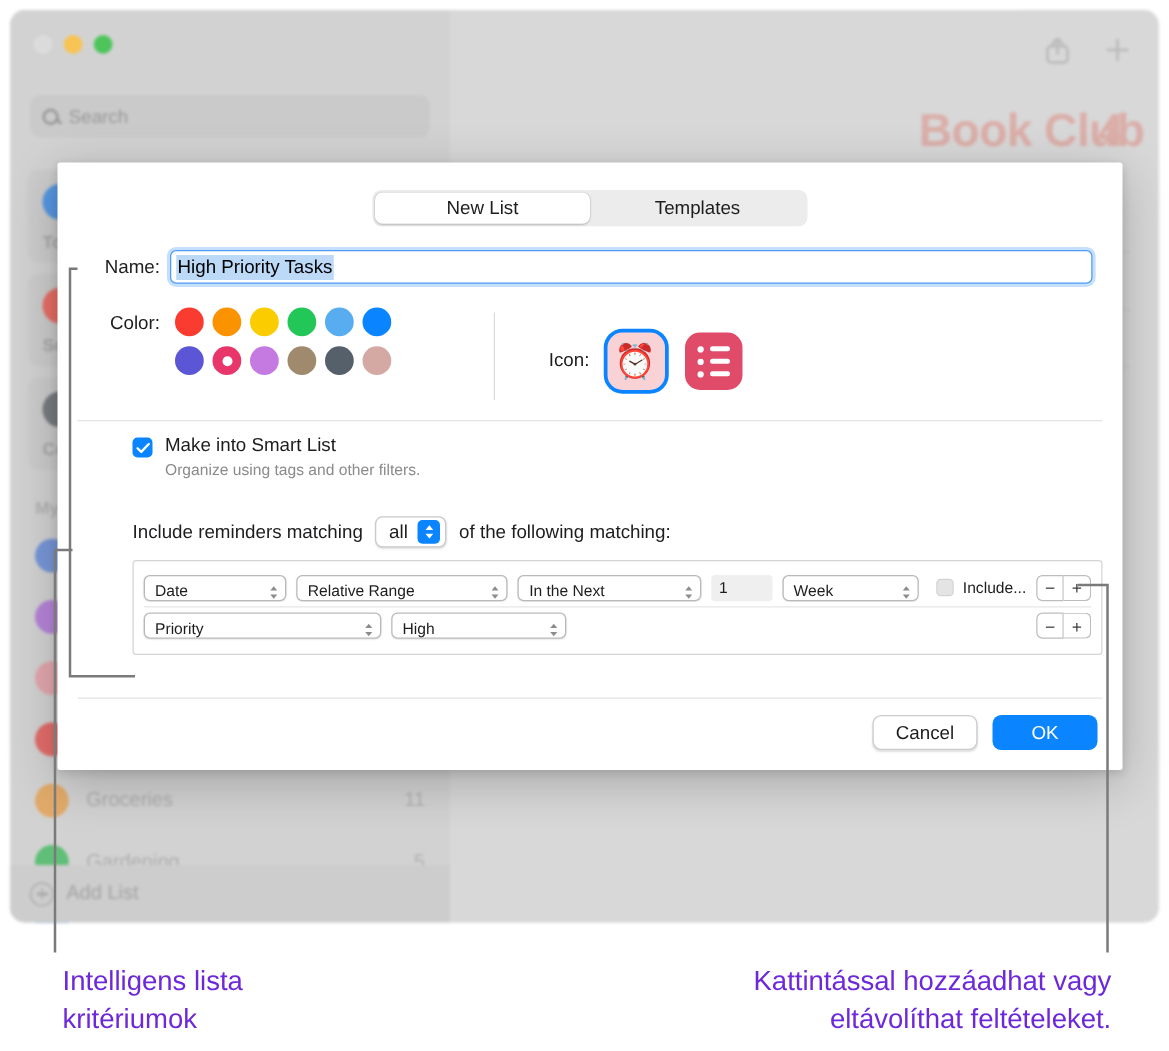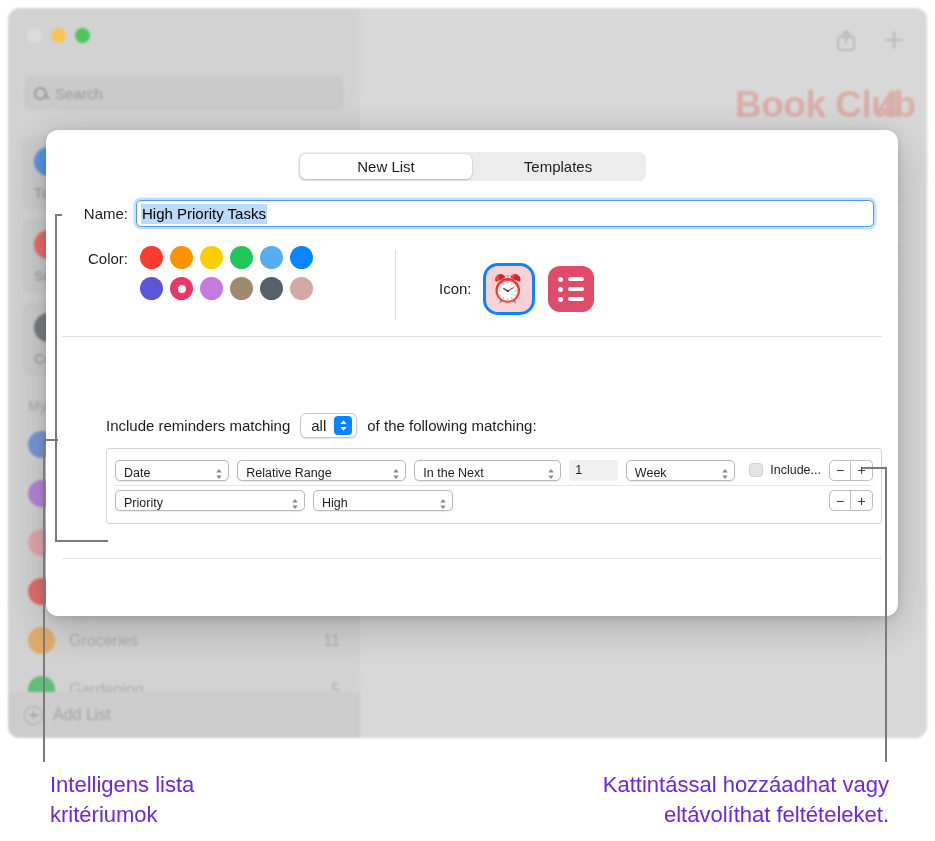--- a/index.html
+++ b/index.html
@@ -102,21 +102,21 @@
 
   .bg-contentrow {
     position: absolute; left: 376px; right: 22px; height: 44px;
     border-bottom: 1px solid #cacaca;
   }
 
   
   .dialog {
     position: absolute; left: 46px; top: 130px;
     width: 852px; height: 486px;
-    background: #ffffff; border-radius: 12px;
+    background: #ffffff; border-radius: 2px;
     box-shadow: 0 10px 40px rgba(0,0,0,.22), 0 2px 8px rgba(0,0,0,.12);
     z-index: 20;
   }
 
   .segmented {
     position: absolute; left: 50%; transform: translateX(-50%); top: 22px;
     width: 348px; height: 29px; border-radius: 7px; background: #ececec;
     display: flex; padding: 2px;
   }
   .seg {
@@ -400,20 +400,31 @@
                 <b></b>
                 <u></u>
               </i>
           </span>
         </div>
       </div>
     </div>
 
     <div class="hdiv"></div>
 
+    <div class="smart-check">
+      <span class="cbx">
+        <svg width="11" height="9" viewBox="0 0 11 9">
+            <path d="M1 4.6 L4 7.5 L10 1.2" fill="none" stroke="#fff" stroke-width="1.9" stroke-linecap="round" stroke-linejoin="round"></path>
+          </svg>
+      </span>
+      <span class="txt">
+        <div class="t1">Make into Smart List</div>
+        <div class="t2">Organize using tags and other filters.</div>
+      </span>
+    </div>
 
     <div class="match-row">
       <span class="mt">Include reminders matching</span>
       <span class="popup-all">
         <span class="v">all</span>
         <span class="chev-blue">
           <svg width="9" height="13" viewBox="0 0 9 13">
               <path d="M4.5 1.2 L7.6 5 L1.4 5 Z" fill="#fff"></path>
               <path d="M4.5 11.8 L7.6 8 L1.4 8 Z" fill="#fff"></path>
             </svg>
@@ -484,20 +495,24 @@
         <span class="steppers">
           <span class="stp minus">−</span>
           <span class="stp plus">+</span>
         </span>
       </div>
 
     </div>
 
     <div class="hdiv2"></div>
 
+    <div class="actions">
+      <div class="btn btn-cancel">Cancel</div>
+      <div class="btn btn-ok">OK</div>
+    </div>
   </div>
 
   <svg class="callout-svg">
 
     <path d="M62 215 L56 215 L56 541 L108 541" fill="none" stroke="#7a7a7a" stroke-width="2"></path>
 
     <path d="M44 440 L44 762" fill="none" stroke="#7a7a7a" stroke-width="2"></path>
     <path d="M44 440 L58 440" fill="none" stroke="#7a7a7a" stroke-width="2"></path>
 
     <path d="M862 468 L886 468 L886 762" fill="none" stroke="#7a7a7a" stroke-width="2"></path>

